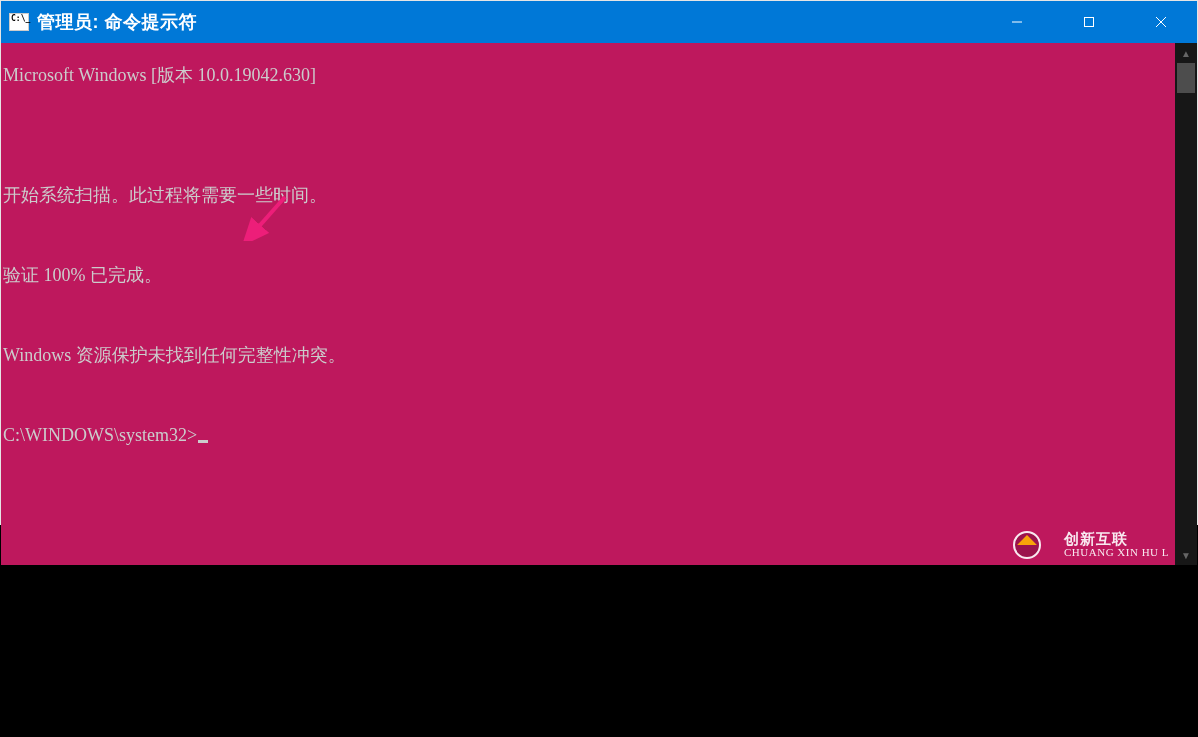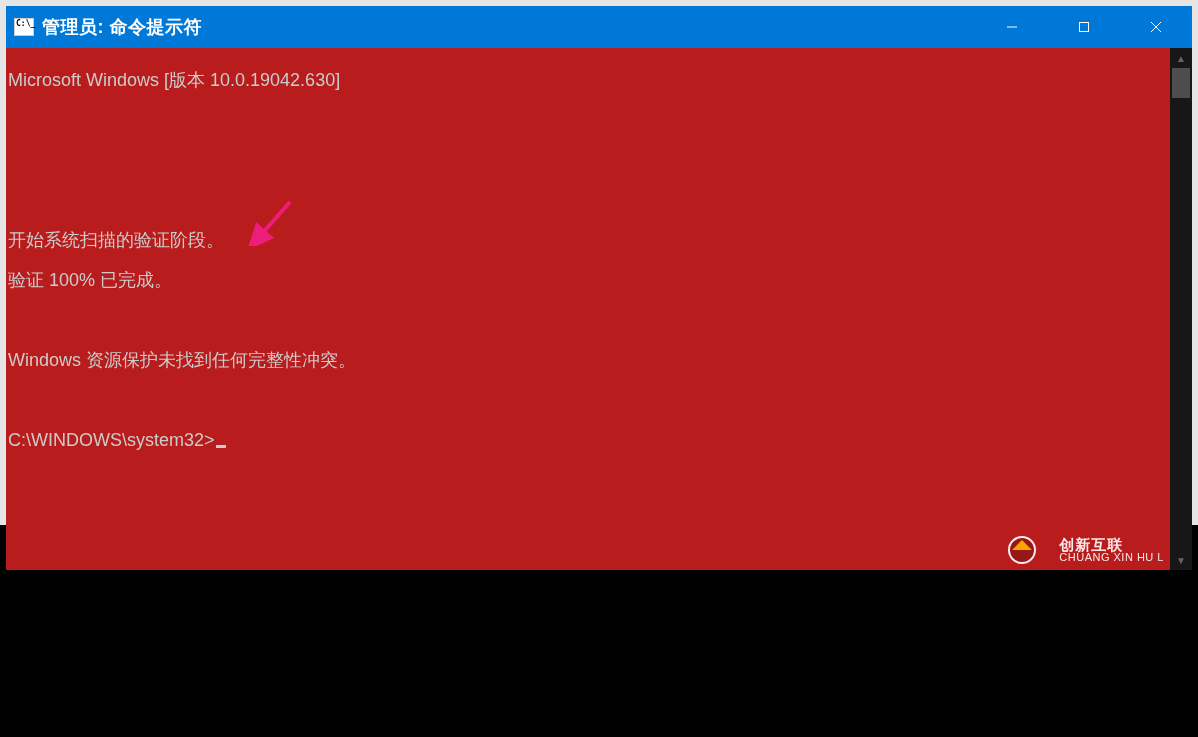--- a/index.html
+++ b/index.html
@@ -1,27 +1,27 @@
 <!DOCTYPE html>
 <html><head>
 <meta charset="utf-8">
 <style>
   * { margin: 0; padding: 0; box-sizing: border-box; }
   html, body { width: 1198px; height: 737px; overflow: hidden; font-family: "Segoe UI", "Microsoft YaHei", sans-serif; background: #000; }
-  .window { width: 1198px; height: 525px; background: #0C0C0C; display: flex; flex-direction: column; border: 6px solid #e5e5e5; }
+  .window { width: 1198px; height: 525px; background: #0C0C0C; display: flex; flex-direction: column; border: 1px solid #e5e5e5; }
   .titlebar { height: 42px; background: #0078D7; display: flex; align-items: center; color: #fff; font-size: 18px; font-weight: 600; user-select: none; }
   .titlebar-icon { width: 20px; height: 18px; background: #fff; margin: 0 8px 0 8px; position: relative; border: 1px solid #ccc; }
   .titlebar-icon::before { content: "C:\\_"; position: absolute; top: 0; left: 1px; font-size: 8px; color: #000; font-family: Consolas, monospace; line-height: 9px; }
   .title-text { flex: 0 0 auto; letter-spacing: 0.5px; }
   .title-spacer { flex: 1; }
   .win-btn { width: 72px; height: 42px; display: flex; align-items: center; justify-content: center; color: #fff; }
   .win-btn svg { width: 12px; height: 12px; stroke: #fff; stroke-width: 1; fill: none; }
 
   .client { flex: 1; display: flex; background: #0C0C0C; position: relative; }
-  .terminal { flex: 1; background: #b91c1c; color: #CCCCCC; font-family: Liberation Sans, sans-serif; font-size: 18px; line-height: 20px; padding: 2px 0 0 2px; white-space: pre; position: relative; }
+  .terminal { flex: 1; background: #be185d; color: #CCCCCC; font-family: Liberation Serif, serif; font-size: 18px; line-height: 20px; padding: 2px 0 0 2px; white-space: pre; position: relative; }
   .scrollbar { width: 22px; background: #171717; position: relative; }
   .scroll-thumb { position: absolute; top: 20px; left: 2px; right: 2px; height: 30px; background: #4d4d4d; }
   .scroll-arrow { position: absolute; left: 0; right: 0; height: 20px; display: flex; align-items: center; justify-content: center; color: #666; font-size: 10px; }
   .scroll-arrow.up { top: 0; }
   .scroll-arrow.down { bottom: 0; }
 
   .line { display: block; }
   .underline-red { border-bottom: 3px solid #ED1E79; display: inline-block; line-height: 17px; }
   .cursor { display: inline-block; width: 10px; height: 3px; background: #CCCCCC; vertical-align: -2px; margin-left: 1px; }
 
@@ -59,22 +59,22 @@
           <line x1="11" y1="1" x2="1" y2="11"></line>
         </svg>
     </div>
   </div>
 
   <div class="client">
     <div class="terminal">
 <span class="line">Microsoft Windows [版本 10.0.19042.630]</span>
 <span class="line"> </span>
 <span class="line"> </span>
+<span class="line">开始系统扫描。此过程将需要一些时间。</span>
 <span class="line"> </span>
-<span class="line">开始系统扫描的验证阶段。</span>
 <span class="line">验证 100% 已完成。</span>
 <span class="line"> </span>
 <span class="line">Windows 资源保护未找到任何完整性冲突。</span>
 <span class="line"> </span>
 <span class="line"><span>C:\WINDOWS\system32&gt;</span><span class="cursor"></span></span>
 
       <svg class="arrow-annot" style="left:240px; top:148px;" width="50" height="50" viewBox="0 0 50 50">
         <defs>
           <marker id="ah" markerWidth="8" markerHeight="8" refX="2" refY="3" orient="auto">
             <path d="M0,0 L0,6 L7,3 z" fill="#ED1E79"></path>

